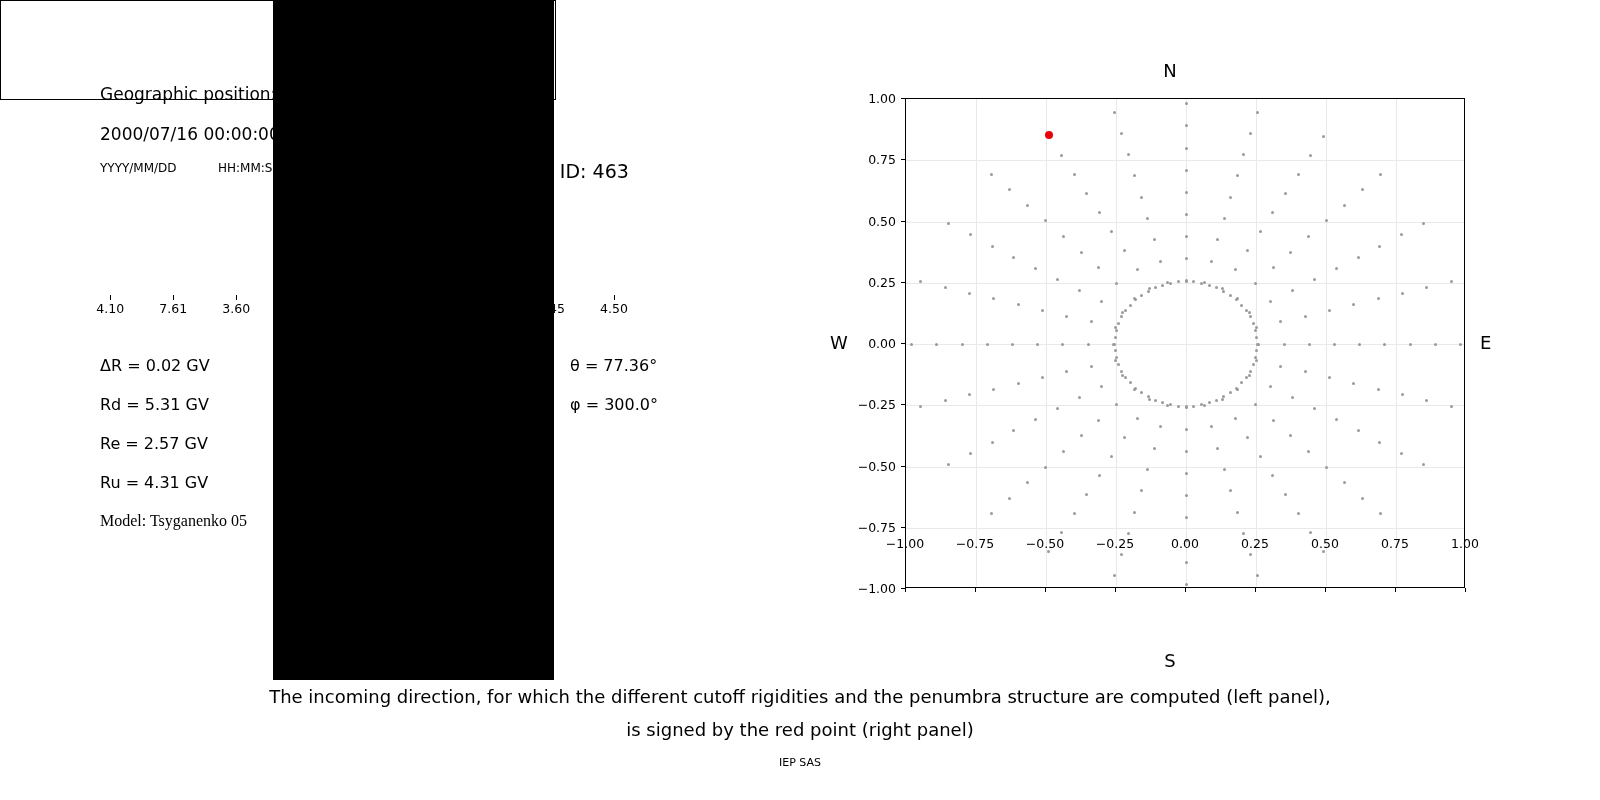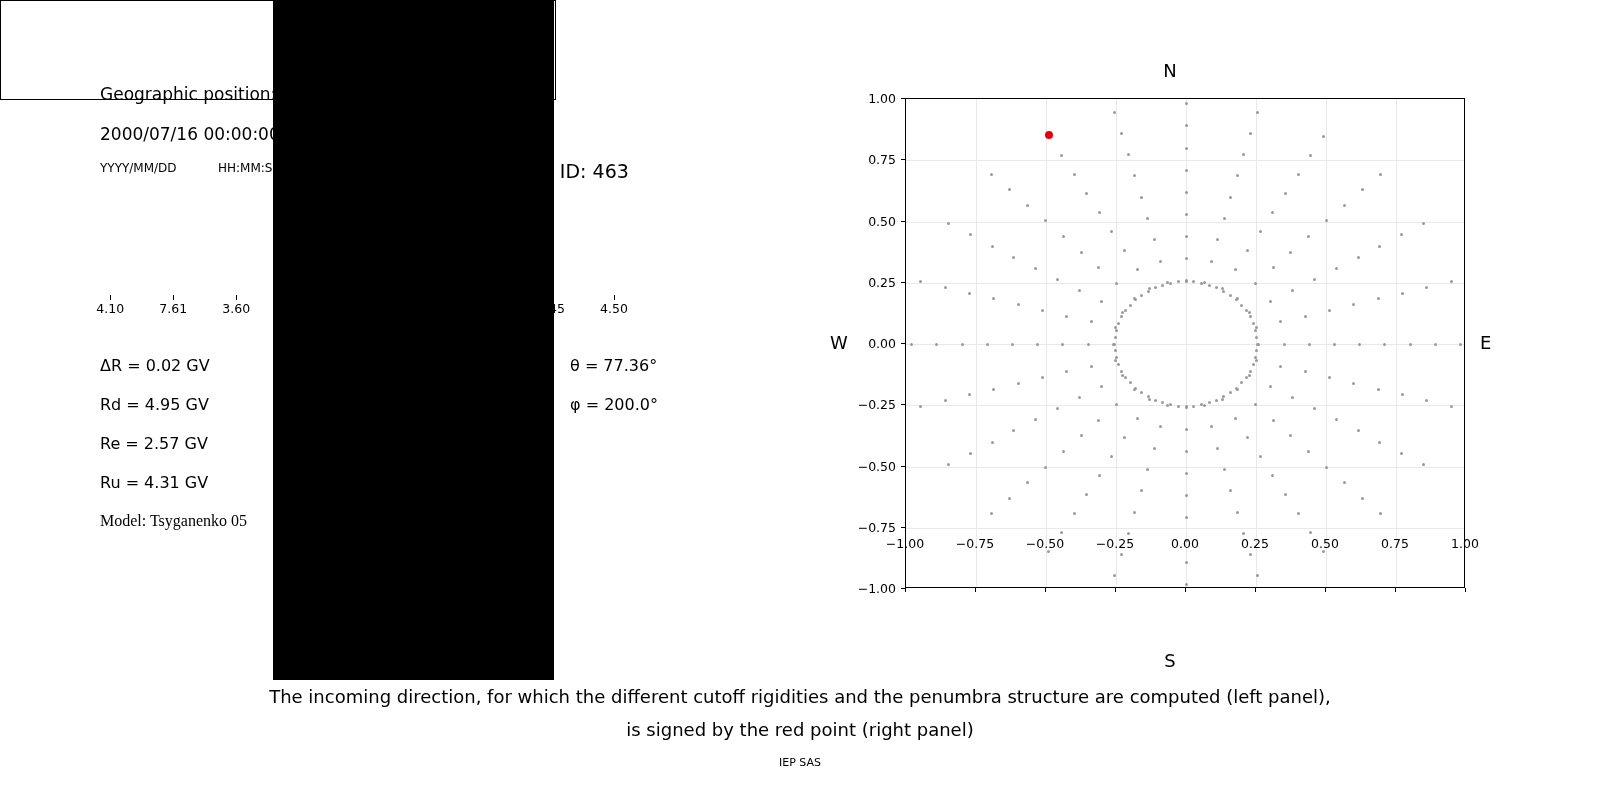--- a/index.html
+++ b/index.html
@@ -93,26 +93,26 @@
 
   <div id="rs-arrow" class="abs" style="left: 362.223px;">
     <svg width="14" height="42" viewBox="0 0 14 42">
       <line x1="7" y1="42" x2="7" y2="3" stroke="#000" stroke-width="1"></line>
       <polygon points="7,0 3.2,8 10.8,8" fill="#000"></polygon>
     </svg>
   </div>
   <div class="abs rs-label">Rs = Re = Rv</div>
 
   <div class="abs val col-l r1">ΔR = 0.02 GV</div>
-  <div class="abs val col-l r2">Rd = 4.95 GV</div>
+  <div class="abs val col-l r2">Rd = 5.31 GV</div>
   <div class="abs val col-l r3">Re = 2.57 GV</div>
   <div class="abs val col-l r4">Ru = 4.31 GV</div>
   <div class="abs val col-l r5">Model: Tsyganenko 05</div>
   <div class="abs val col-r r1">θ = 77.36°</div>
-  <div class="abs val col-r r2">φ = 200.0°</div>
+  <div class="abs val col-r r2">φ = 300.0°</div>
 </div>
 
 <div id="right-panel" class="abs">
   <div class="cardinal" id="card-n">N</div>
   <div class="cardinal" id="card-s">S</div>
   <div class="cardinal" id="card-w">W</div>
   <div class="cardinal" id="card-e">E</div>
   <div id="plot-frame">
       <div class="grid-v" style="left: 70px;"></div>
       <div class="grid-v" style="left: 140px;"></div>

